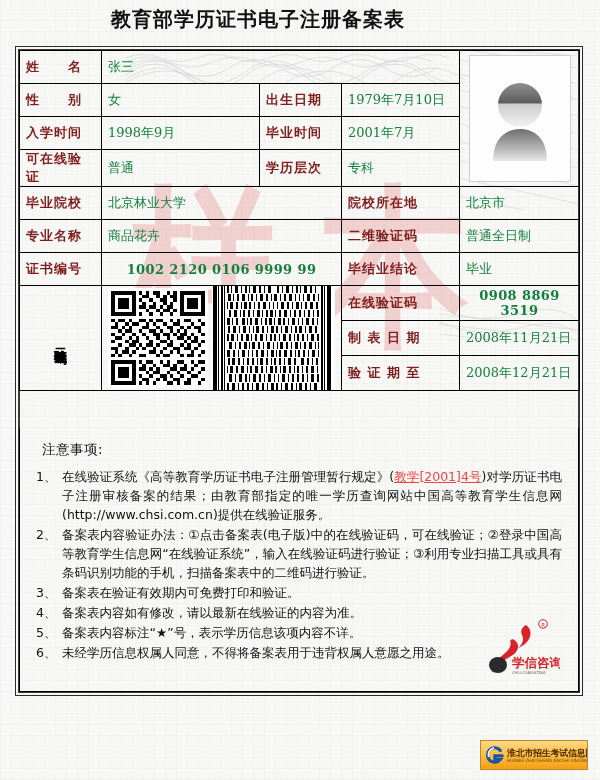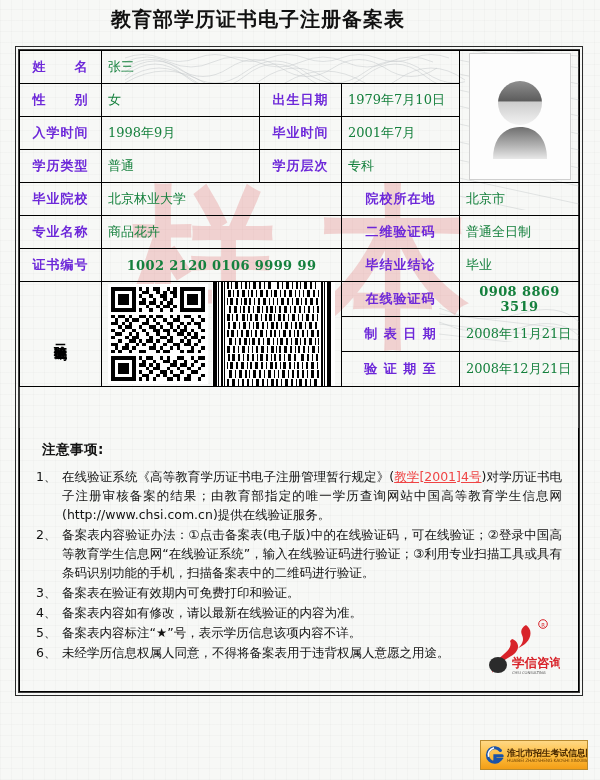--- a/index.html
+++ b/index.html
@@ -68,22 +68,21 @@
   }
   table.info td{
     border:1px solid #000;
     height:32px;
     padding:0 6px;
     vertical-align:middle;
     font-size:13px;
     background:transparent;
   }
   td.lbl{
-    font-weight:bold;font-size:14px;color:#6d28d9;
-    text-align:center;
+    font-weight:bold;font-size:14px;color:#7f1d1d;
     font-family:"DejaVu Sans","Liberation Sans",sans-serif;
     letter-spacing:1px;
     border-radius:16px;
   }
   td.val{
     font-size:13px;color:#15803d;
     font-family:"DejaVu Serif","Liberation Serif",serif;
     padding-left:10px;
   }
   td.val.bold{font-weight:bold;font-size:13px;letter-spacing:.4px;text-align:center;}
@@ -109,21 +108,21 @@
     position:absolute;left:19px;top:428px;
     width:560px;height:264px;
     z-index:6;
     box-sizing:border-box;
     border:1px solid #000;border-top:none;
     padding:12px 16px 0 16px;
     font-size:12.5px;line-height:19px;color:#111;
     font-family:"DejaVu Sans","Liberation Sans",sans-serif;
   }
   .notes h4{
-    margin:0 0 8px 6px;font-size:13.5px;font-weight:bold;letter-spacing:.5px;
+    margin:0 0 8px 6px;font-size:13.5px;font-weight:normal;letter-spacing:.5px;
   }
   .note-row{display:flex;margin-bottom:1px;}
   .note-num{width:26px;flex:none;text-align:left;font-size:12.5px;}
   .note-txt{flex:1;text-align:justify;}
   .lnk{color:#ef4444;text-decoration:underline;}
   
   .chsi-logo{
     position:absolute;right:18px;bottom:14px;
     width:78px;height:58px;z-index:7;
   }
@@ -238,21 +237,21 @@
       <td class="lbl">出生日期</td>
       <td class="val">1979年7月10日</td>
     </tr>
     <tr>
       <td class="lbl">入学时间</td>
       <td class="val">1998年9月</td>
       <td class="lbl">毕业时间</td>
       <td class="val">2001年7月</td>
     </tr>
     <tr>
-      <td class="lbl">学历类型</td>
+      <td class="lbl">可在线验证</td>
       <td class="val">普通</td>
       <td class="lbl">学历层次</td>
       <td class="val">专科</td>
     </tr>
     <tr>
       <td class="lbl">毕业院校</td>
       <td class="val" colspan="2">北京林业大学</td>
       <td class="lbl">院校所在地</td>
       <td class="val">北京市</td>
     </tr>

